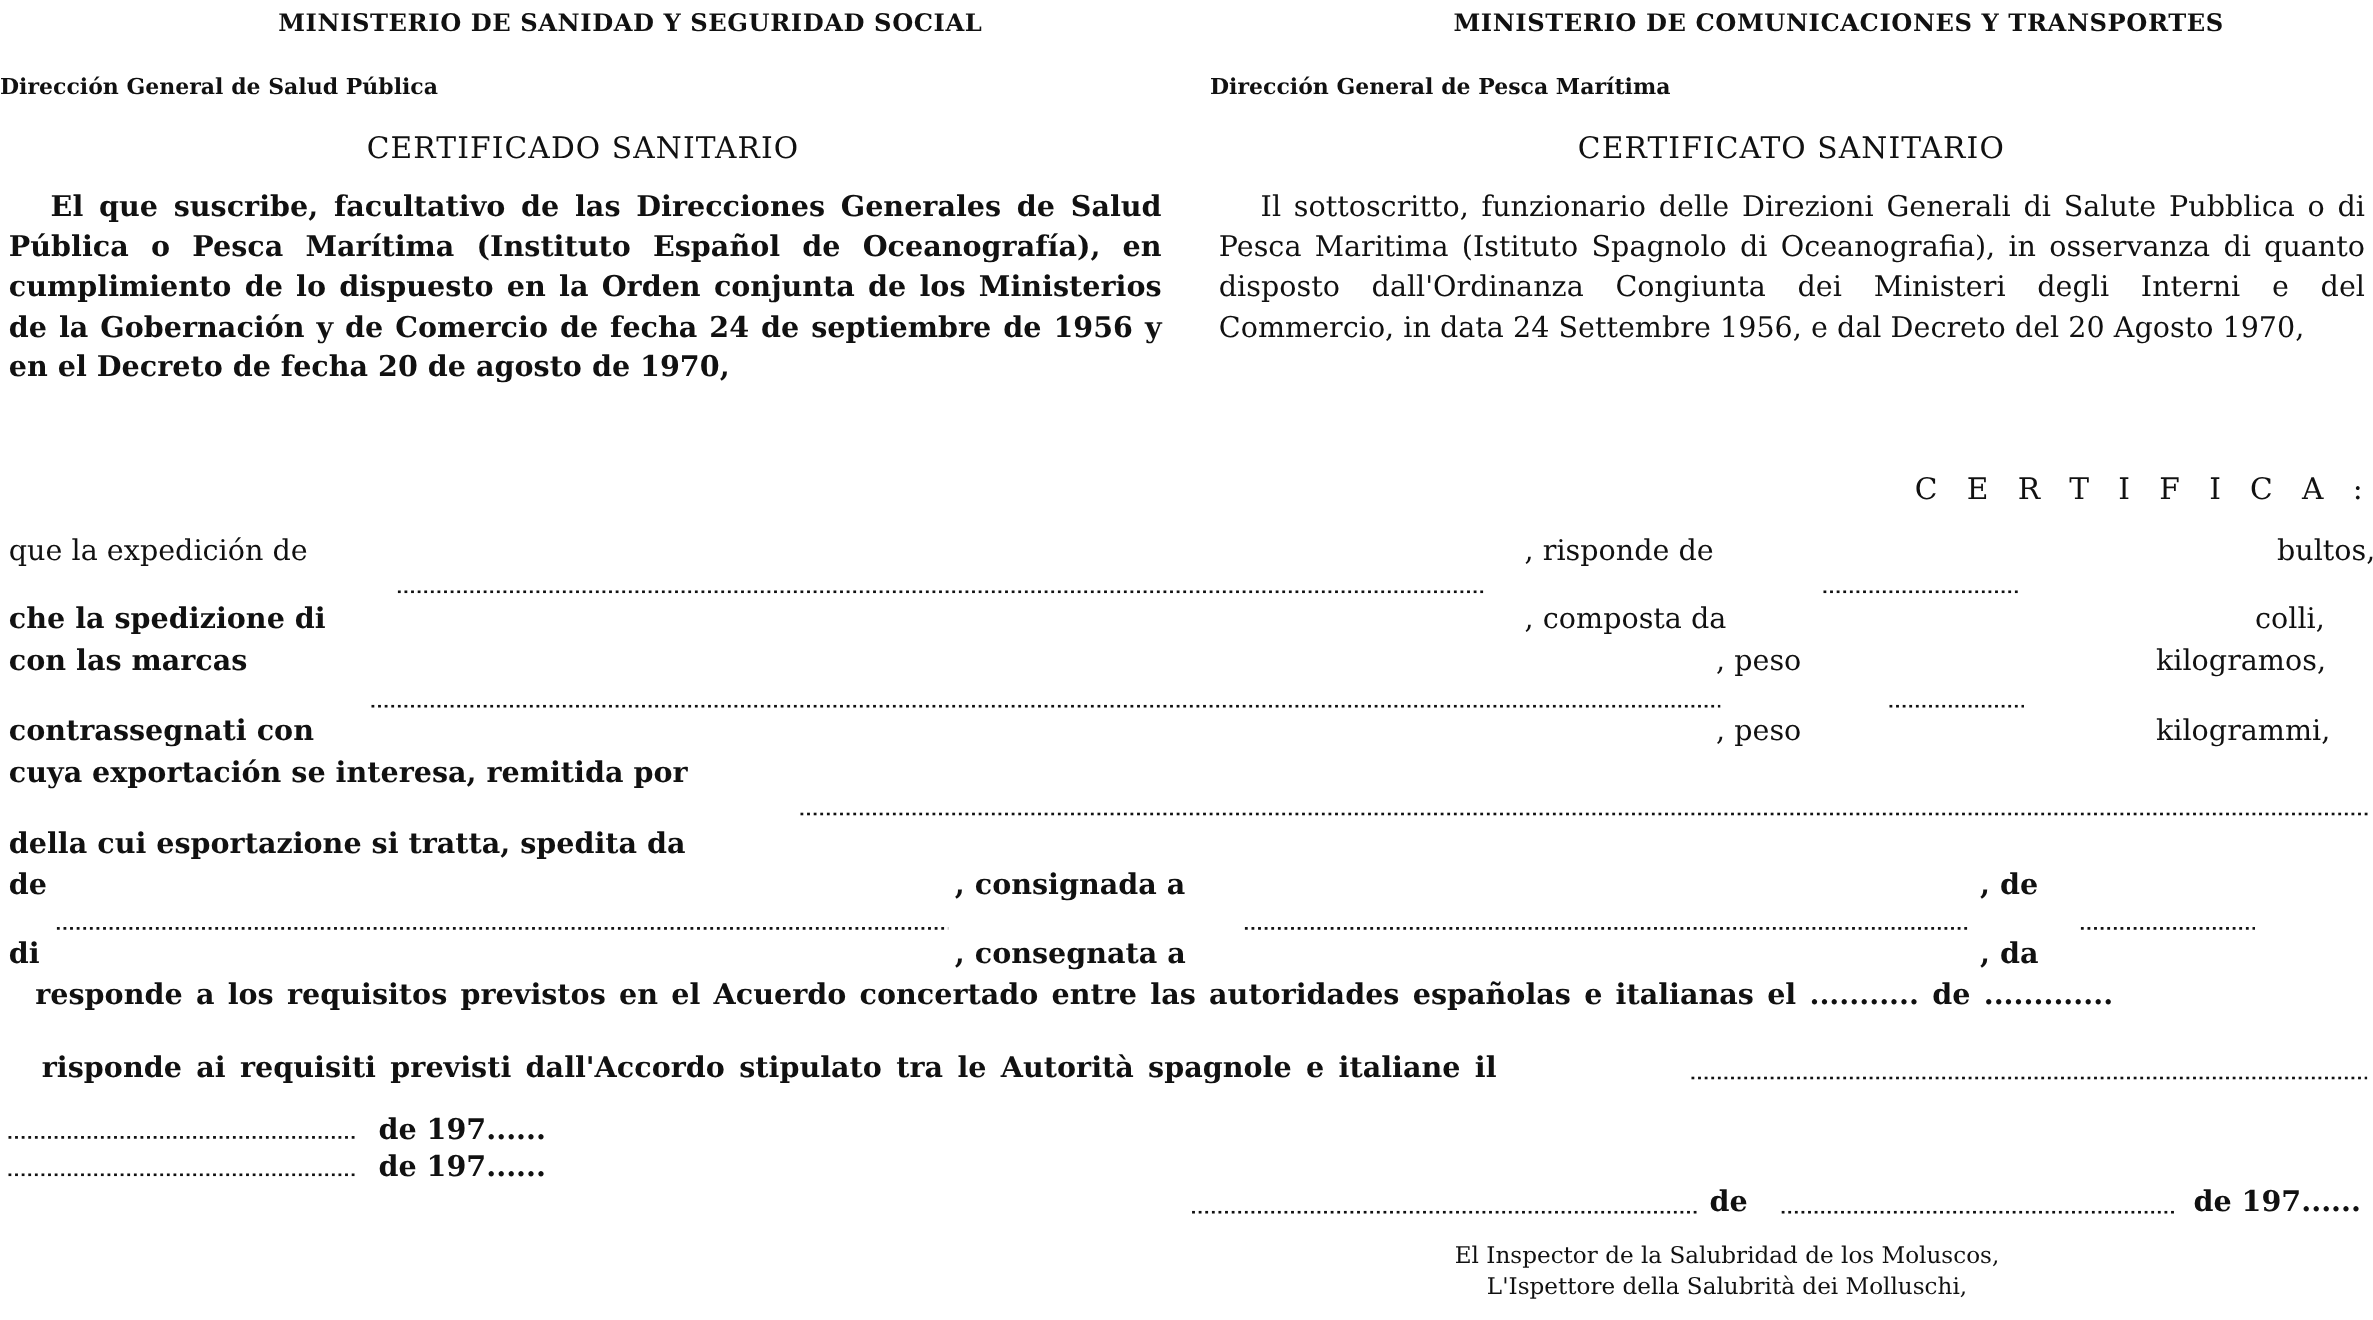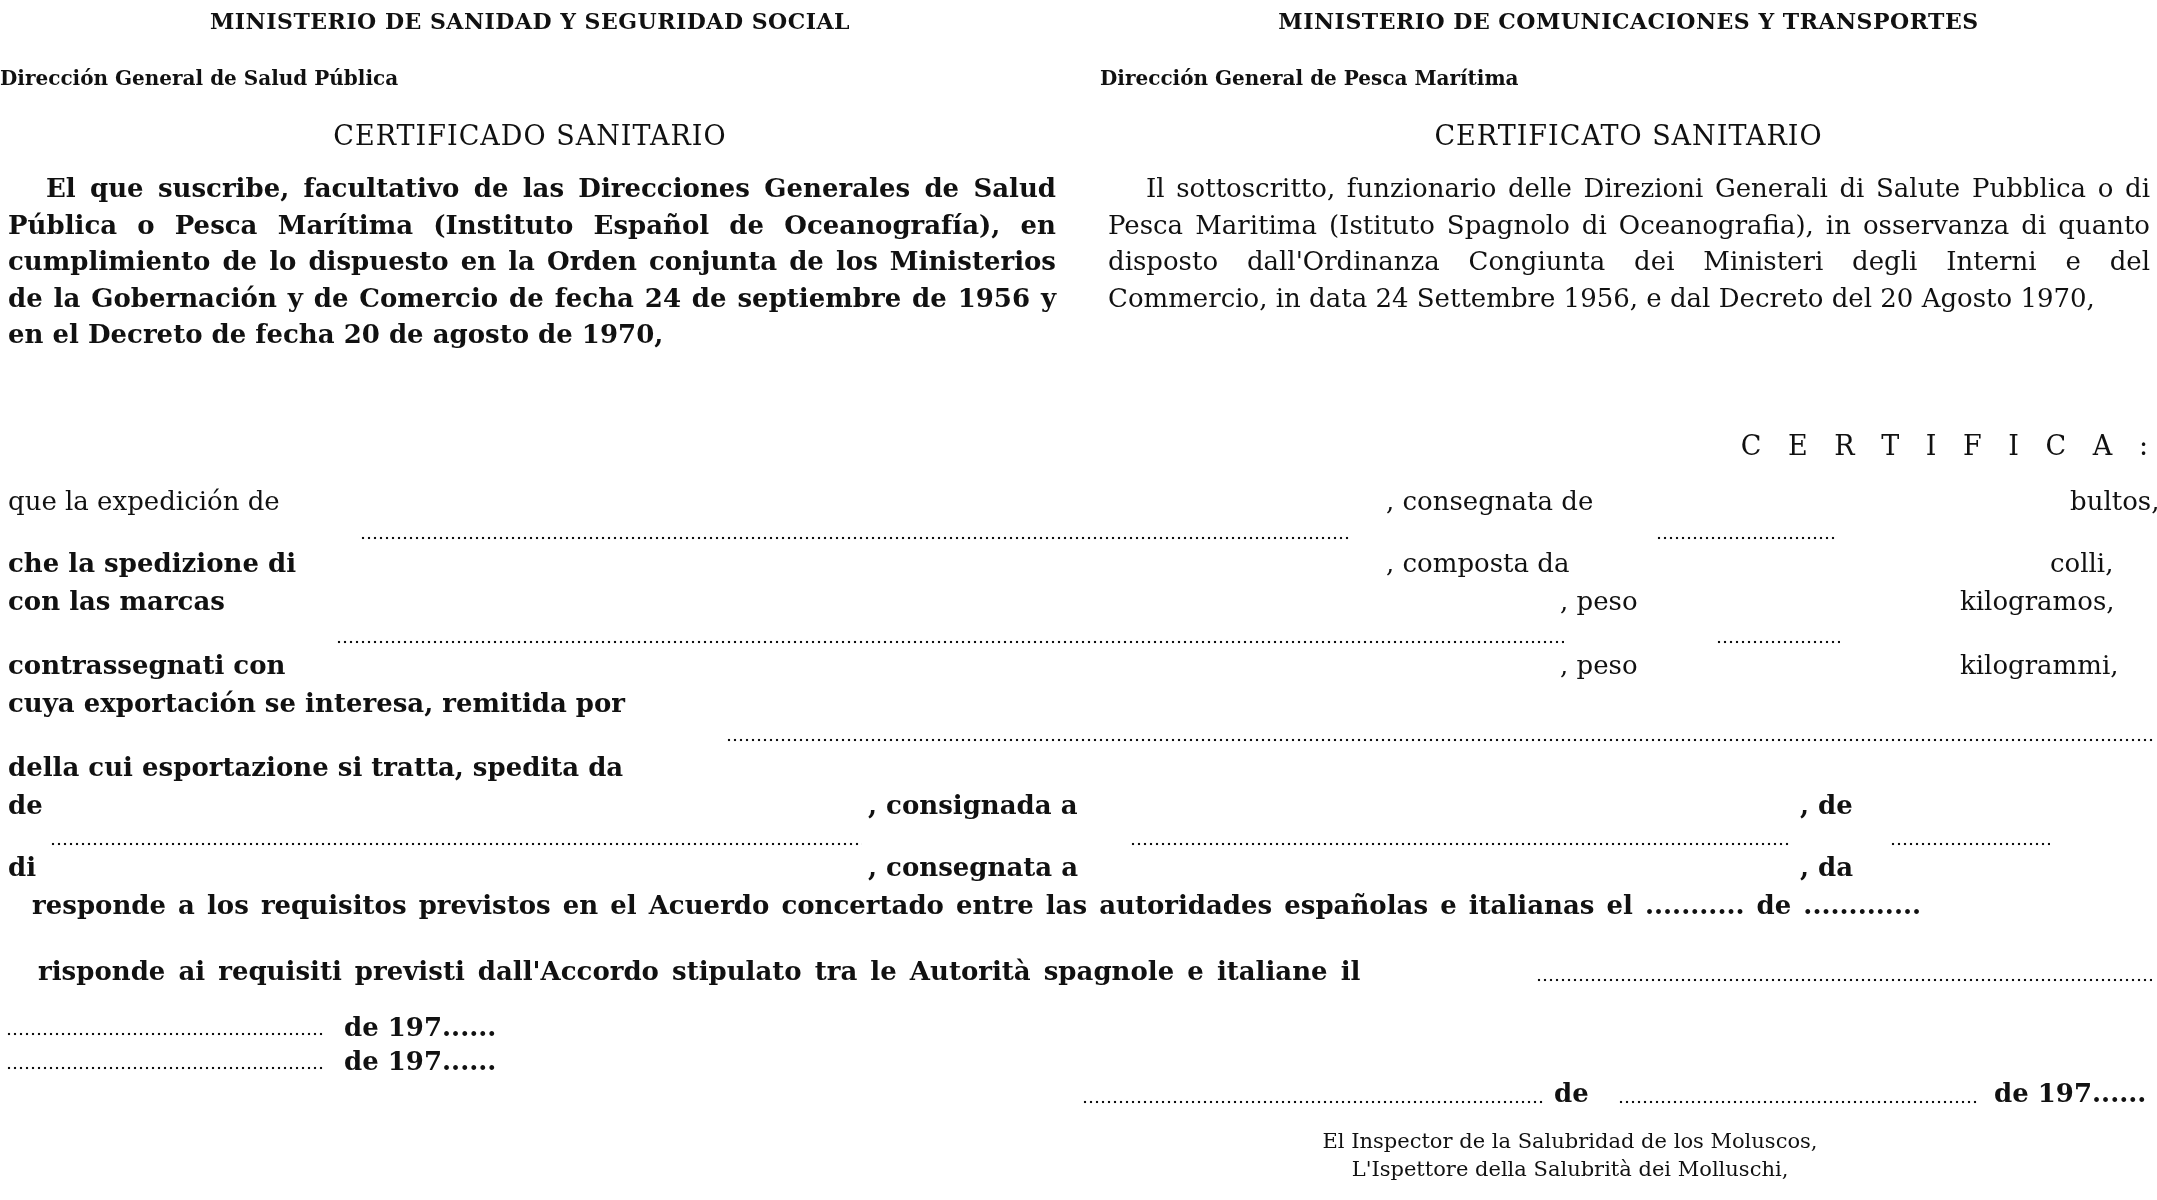--- a/index.html
+++ b/index.html
@@ -2,21 +2,21 @@
 <html><head>
 <meta charset="utf-8">
 <style>
   html, body { margin: 0; padding: 0; background: #ffffff; }
   body {
     width: 2157px; height: 1200px; position: relative; overflow: hidden;
     font-family: "DejaVu Serif", "Liberation Serif", serif;
     color: #111111;
   }
   .abs { position: absolute; white-space: nowrap; }
-  .hdr { font-weight: bold; font-size: 22px; letter-spacing: 0.5px; text-align: center; }
+  .hdr { font-weight: bold; font-size: 22px; letter-spacing: 0.5px; text-align: center; padding-left: 43px; }
   .sub { font-weight: bold; font-size: 20px; text-align: left; }
   .ttl { font-size: 27px; letter-spacing: 1px; text-align: center; }
   .para {
     position: absolute; font-size: 26px; line-height: 36.5px;
     text-align: justify; white-space: normal;
   }
   .para.bold { font-weight: bold; }
   .center-title { font-size: 27px; letter-spacing: 9px; text-align: right; }
   .lbl { font-size: 26px; }
   .lbl.b { font-weight: bold; }
@@ -36,21 +36,21 @@
 <div class="para bold" style="left:8px;width:1048px;top:170px;text-indent:38px;">El que suscribe, facultativo de las Direcciones Generales de Salud Pública o Pesca Marítima (Instituto Español de Oceanografía), en cumplimiento de lo dispuesto en la Orden conjunta de los Ministerios de la Gobernación y de Comercio de fecha 24 de septiembre de 1956 y en el Decreto de fecha 20 de agosto de 1970,</div>
 
 <div class="abs hdr" style="left:1100px;width:1057px;top:8px;">MINISTERIO DE COMUNICACIONES Y TRANSPORTES</div>
 <div class="abs sub" style="left:1100px;width:1057px;top:66px;">Dirección General de Pesca Marítima</div>
 <div class="abs ttl" style="left:1100px;width:1057px;top:120px;">CERTIFICATO SANITARIO</div>
 <div class="para" style="left:1108px;width:1042px;top:170px;text-indent:38px;font-weight:500;">Il sottoscritto, funzionario delle Direzioni Generali di Salute Pubblica o di Pesca Maritima (Istituto Spagnolo di Oceanografia), in osservanza di quanto disposto dall'Ordinanza Congiunta dei Ministeri degli Interni e del Commercio, in data 24 Settembre 1956, e dal Decreto del 20 Agosto 1970,</div>
 
 <div class="abs center-title" style="left:0;width:2157px;top:430px;">C E R T I F I C A :</div>
 
 <div class="abs lbl" style="left:8px;top:486px;">que la expedición de</div>
-<div class="abs lbl" style="left:1386px;top:486px;">, consegnata de</div>
+<div class="abs lbl" style="left:1386px;top:486px;">, risponde de</div>
 <div class="abs lbl" style="left:2050px;top:486px;margin-left:20px;">bultos,</div>
 <div class="dots" style="left:360px;top:536px;width:990px;"></div>
 <div class="dots" style="left:1656px;top:536px;width:180px;"></div>
 <div class="abs lbl b" style="left:8px;top:548px;">che la spedizione di</div>
 <div class="abs lbl" style="left:1386px;top:548px;">, composta da</div>
 <div class="abs lbl" style="left:2050px;top:548px;">colli,</div>
 
 <div class="abs lbl b" style="left:8px;top:586px;">con las marcas</div>
 <div class="abs lbl" style="left:1560px;top:586px;">, peso</div>
 <div class="abs lbl" style="left:1960px;top:586px;">kilogramos,</div>

